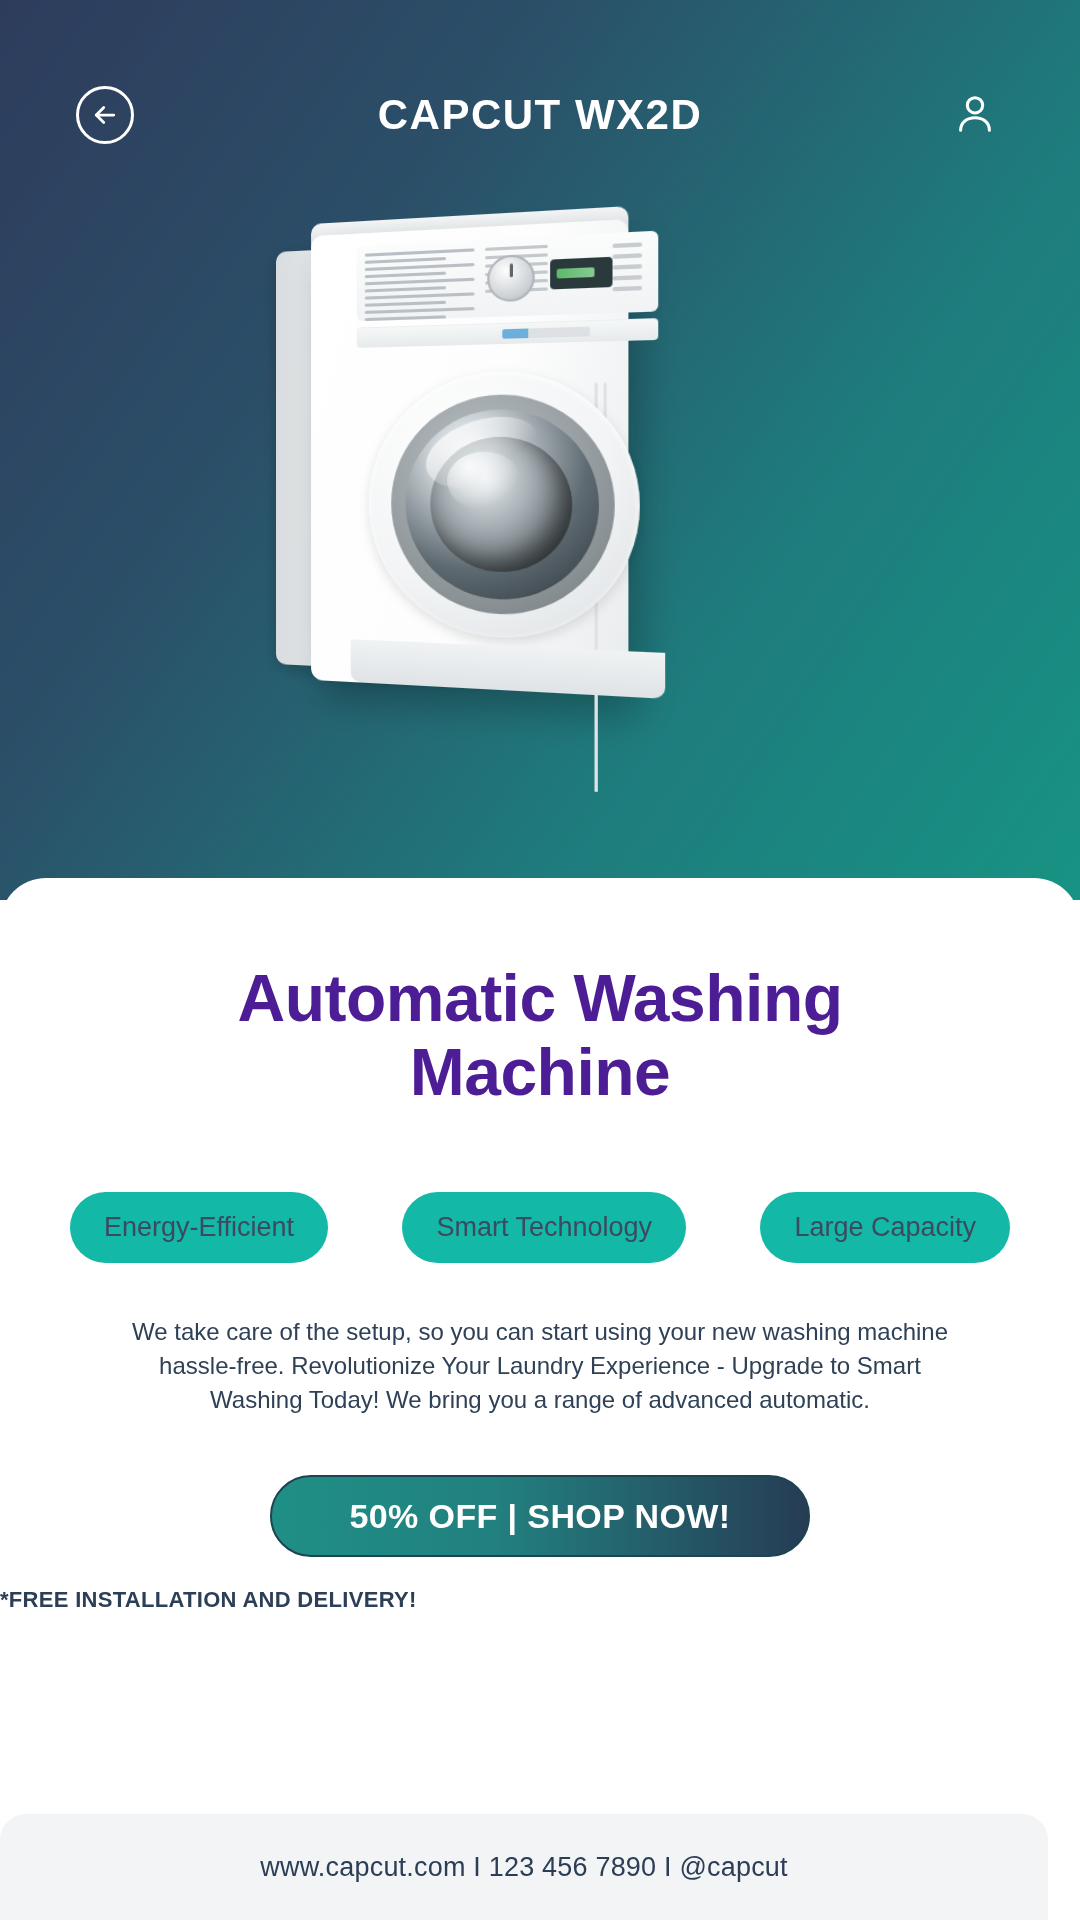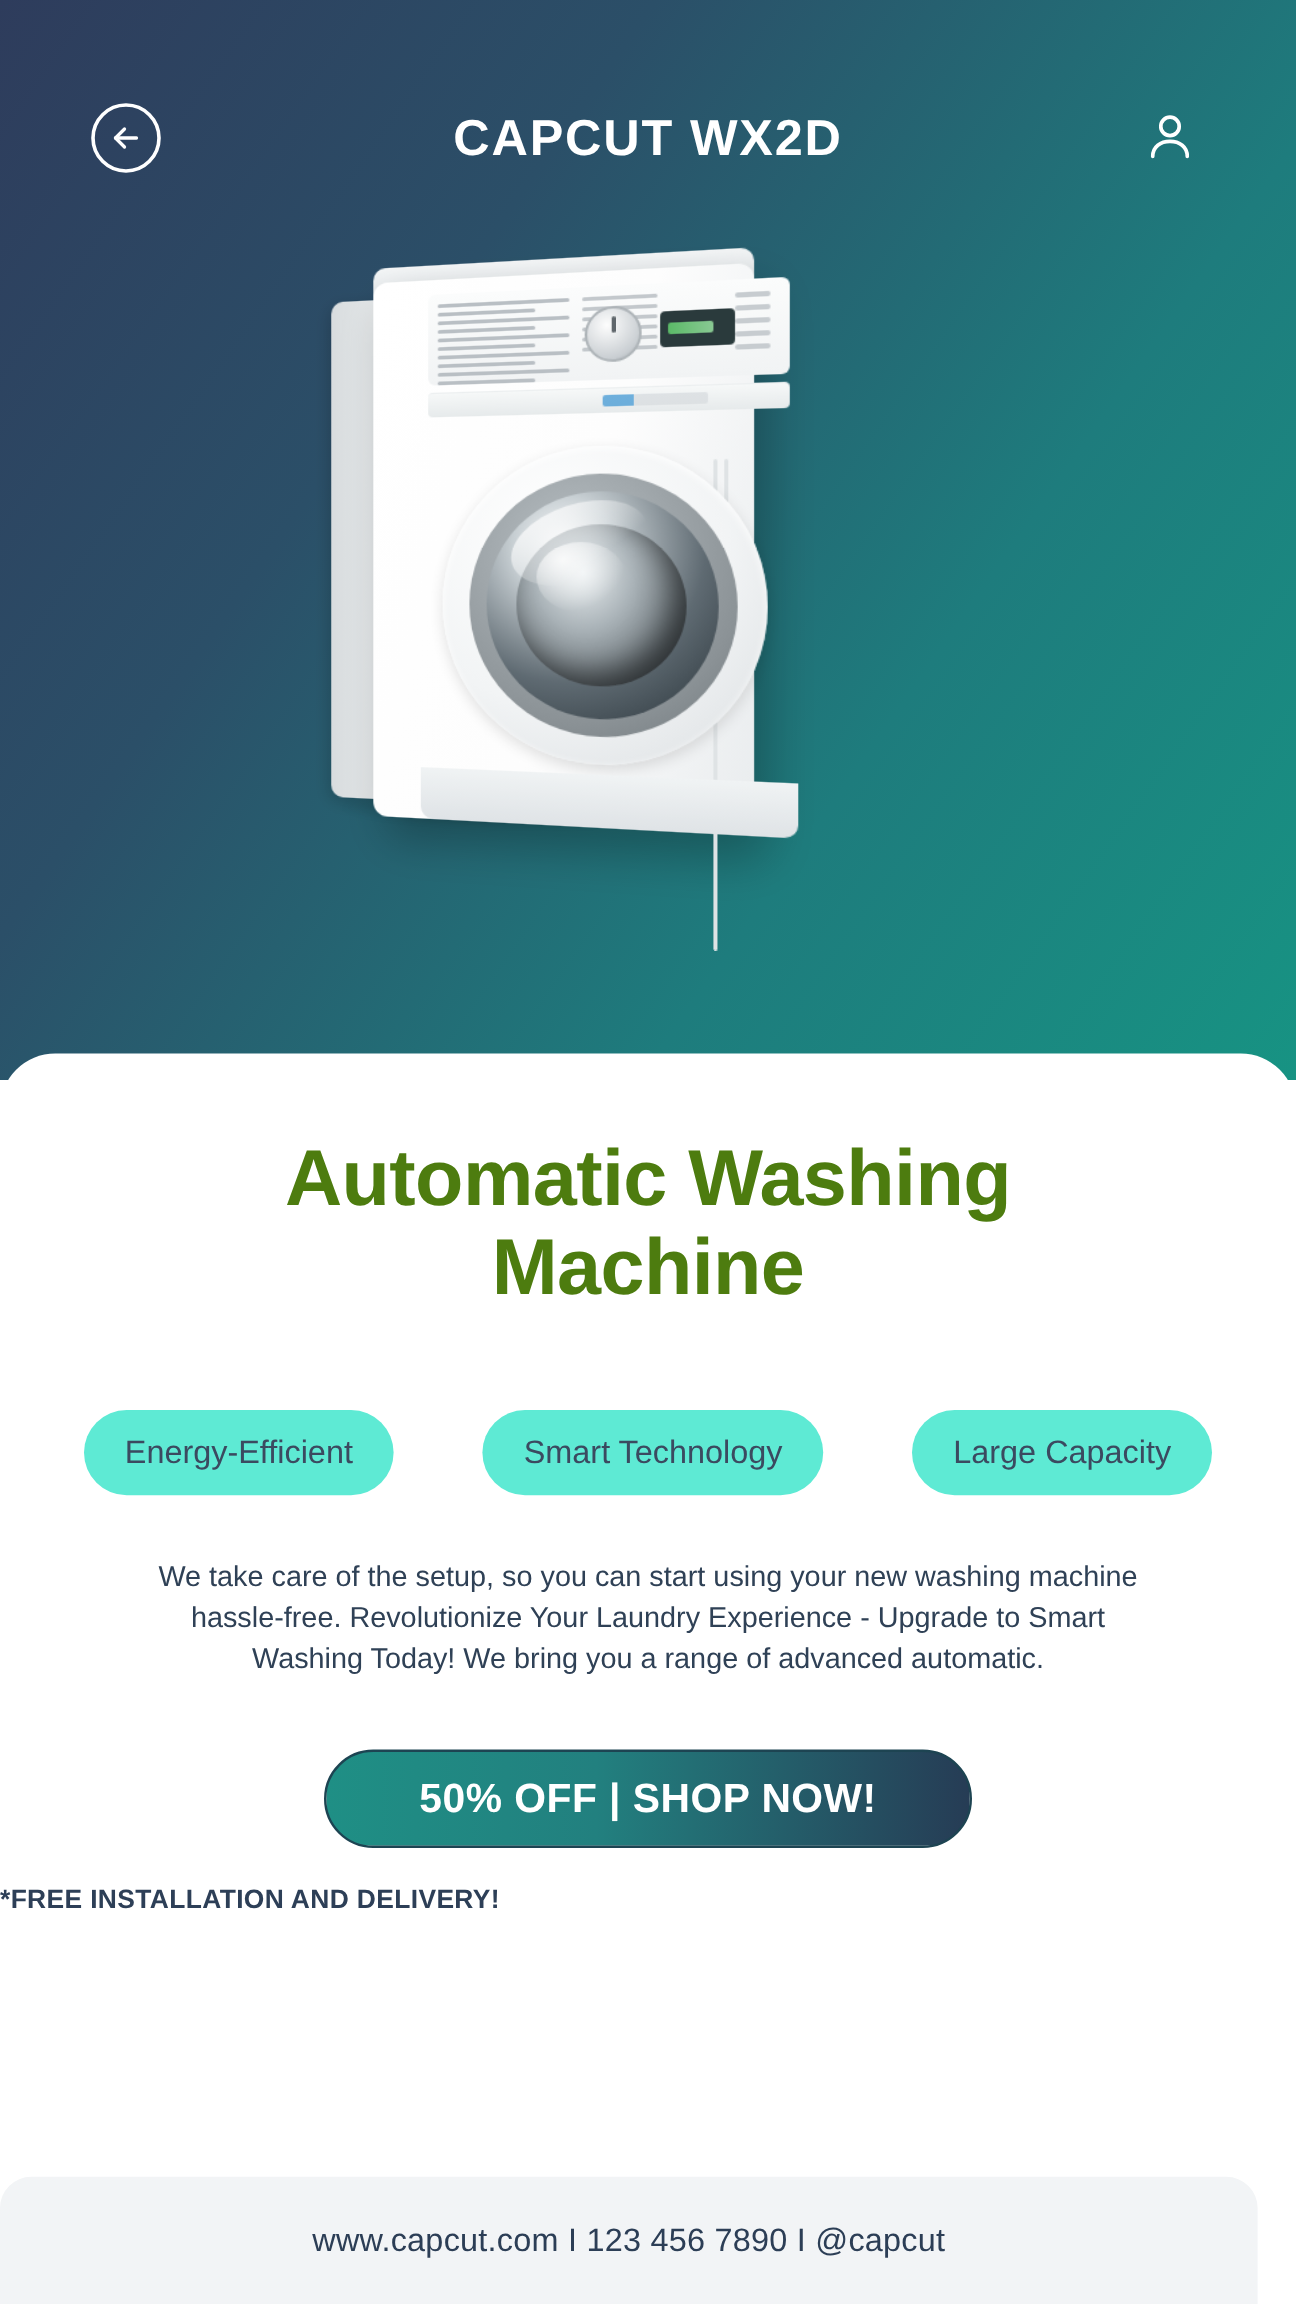--- a/index.html
+++ b/index.html
@@ -253,38 +253,38 @@
   
   .sheet {
     position: absolute;
     top: 878px; left: 0;
     width: 1080px;
     height: 1042px;
     background: #ffffff;
     border-radius: 46px 46px 0 0;
   }
   .title {
-    margin: 67px auto 0;
+    margin: 84px auto 0;
     width: 880px;
     text-align: center;
-    color: #4d7c0f;
+    color: #4c1d95;
     font-size: 66px;
     line-height: 1.12;
     font-weight: bold;
     letter-spacing: -0.5px;
   }
   .chips {
     margin: 82px auto 0;
     width: 940px;
     display: flex;
     justify-content: space-between;
     align-items: center;
   }
   .chip {
-    background: #5eead4;
+    background: #14b8a6;
     color: #3b4a60;
     border-radius: 36px;
     font-size: 27px;
     padding: 20px 34px;
     white-space: nowrap;
   }
   .desc {
     margin: 52px auto 16px;
     width: 840px;
     text-align: center;

